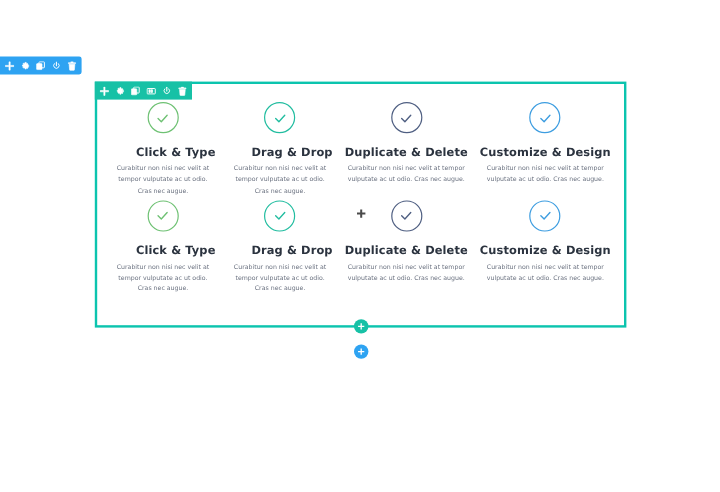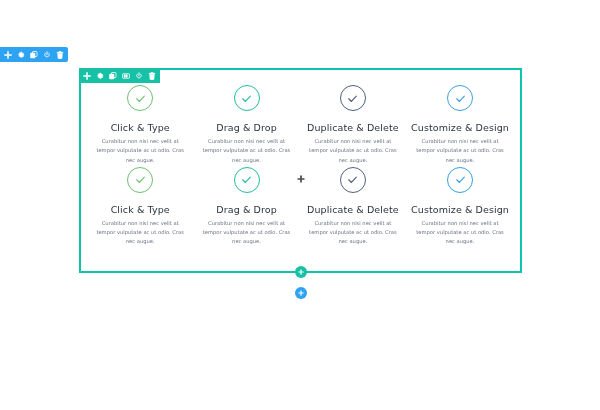--- a/index.html
+++ b/index.html
@@ -111,26 +111,27 @@
     display: flex;
     align-items: center;
     justify-content: center;
     box-sizing: border-box;
   }
   .circle svg { width: 13px; height: 13px; display: block; }
 
   .blurb-title {
     font-family: "DejaVu Sans", sans-serif;
     font-size: 9.5px;
-    font-weight: 400;
+    font-weight: 700;
     color: #2b333f;
     letter-spacing: 0.1px;
     margin: 0 0 4px 0;
     line-height: 1.2;
     white-space: nowrap;
+    text-align: right;
   }
   .blurb-body {
     font-family: "DejaVu Sans", sans-serif;
     font-size: 5.2px;
     line-height: 1.75;
     color: #6b7280;
     margin: 0;
     padding: 0 1px;
   }
 

